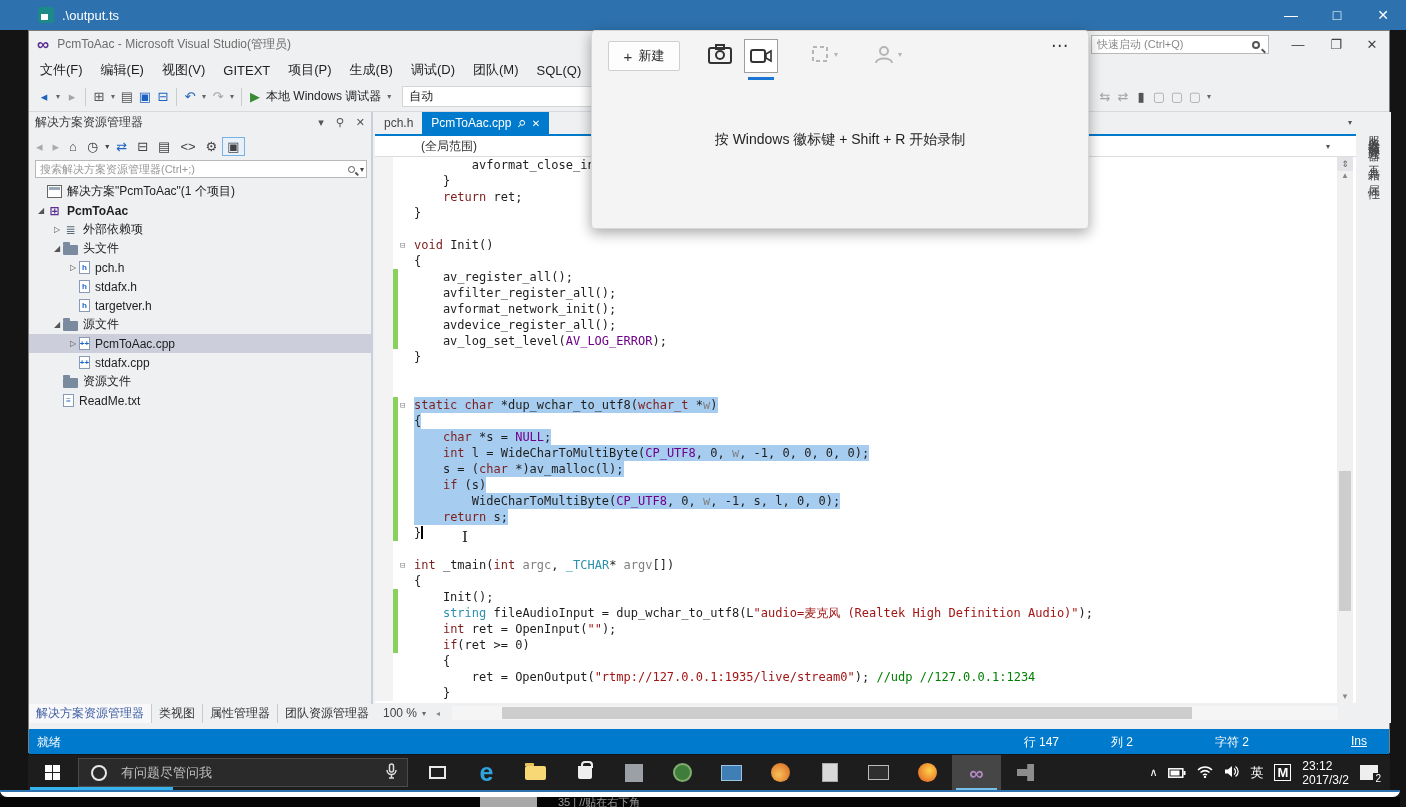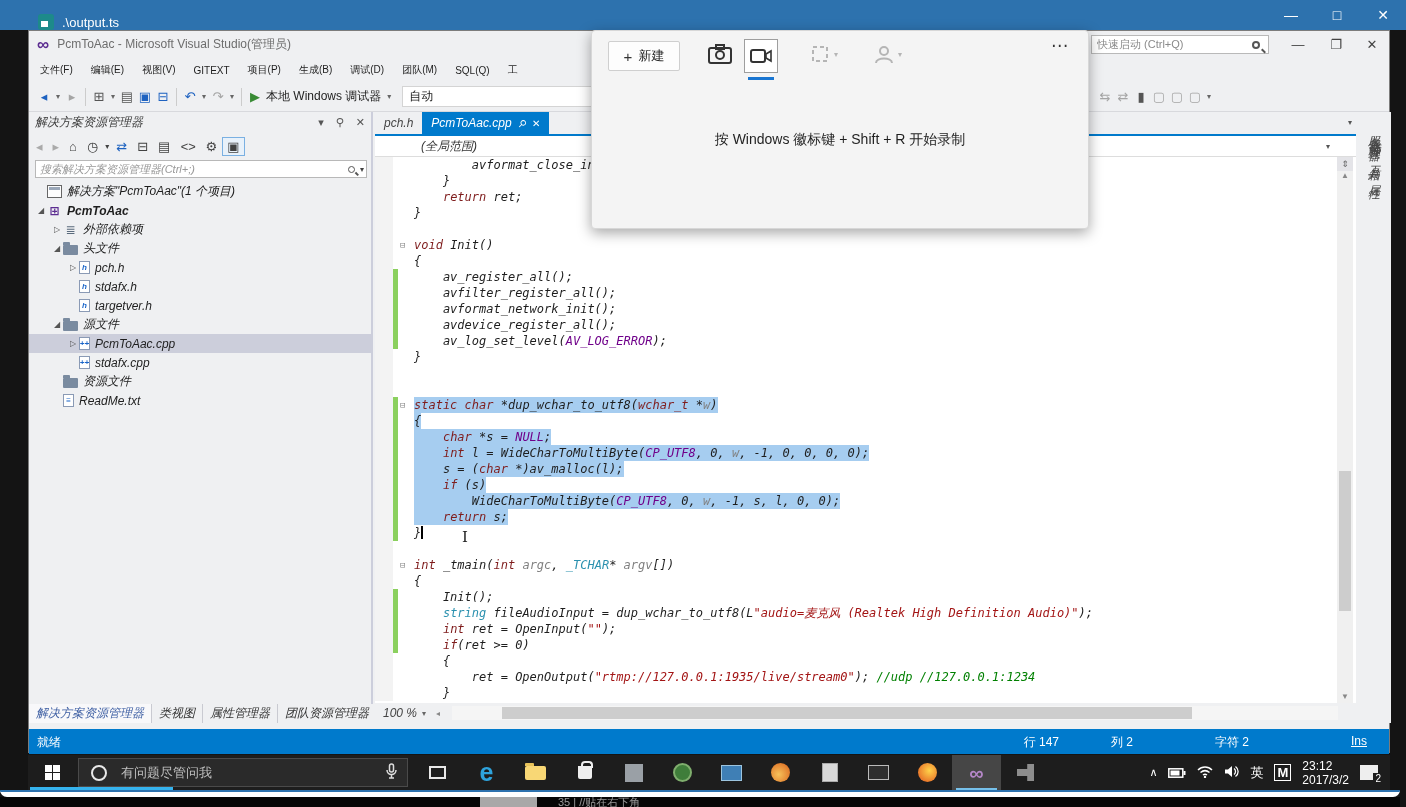--- a/index.html
+++ b/index.html
@@ -1,19 +1,19 @@
 <!DOCTYPE html>
 <html><head>
 <meta charset="utf-8">
 <style>
   *{margin:0;padding:0;box-sizing:border-box;}
   html,body{width:1406px;height:807px;overflow:hidden;background:#0d0d0d;
     font-family:"Liberation Sans","DejaVu Sans",sans-serif;}
   
-  [data-name="player-titlebar"]{position:absolute;left:0;top:0;width:1406px;height:30px;background:#2d72ae;color:#fff;display:flex;align-items:flex-end;}
+  [data-name="player-titlebar"]{position:absolute;left:0;top:0;width:1406px;height:30px;background:#2d72ae;color:#fff;display:flex;align-items:center;}
   [data-name="player-app-icon"]{width:16px;height:16px;margin-left:38px;background:#1d8a8a;border-radius:3px;position:relative;}
   [data-name="player-app-icon"]::after{content:"";position:absolute;left:3px;bottom:3px;width:7px;height:6px;background:#fff;}
   [data-name="player-title"]{margin-left:8px;font-size:13px;}
   .win-controls{position:absolute;right:0;top:0;height:30px;display:flex;}
   .win-controls span{width:46px;height:30px;display:flex;align-items:center;justify-content:center;font-size:14px;color:#fff;}
   [data-name="desktop"]{position:absolute;left:0;top:30px;width:1406px;height:777px;background:#141414;}
   [data-name="player-bottom-frame"]{position:absolute;left:0;top:760px;width:1400px;height:7px;background:#fff;border-top:2px solid #2d72ae;border-radius:0 0 9px 9px;z-index:40;}
   [data-name="background-strip"]{position:absolute;left:0;top:767px;width:1400px;height:10px;background:#060606;overflow:hidden;}
   [data-name="background-strip-box"]{position:absolute;left:480px;top:0;width:57px;height:10px;background:#a8a8a8;}
   [data-name="background-strip-text"]{position:absolute;left:558px;top:-2px;color:#9a9a9a;font-size:11px;white-space:nowrap;}
@@ -21,32 +21,32 @@
   [data-name="vs-window"]{position:absolute;left:28px;top:0;width:1362px;height:723px;background:#eff0f2;border:1px solid #7c7c7c;}
   [data-name="vs-titlebar"]{position:absolute;left:0;top:0;width:100%;height:27px;display:flex;align-items:center;}
   [data-name="vs-logo-icon"]{margin-left:8px;color:#5c2d91;font-weight:bold;font-size:17px;line-height:1;}
   [data-name="vs-title"]{margin-left:8px;font-size:12px;color:#6d6d6d;}
   [data-name="quick-launch"]{position:absolute;left:1062px;top:4px;width:178px;height:19px;background:#fff;border:1px solid #b9b9b9;display:flex;align-items:center;}
   [data-name="quick-launch-placeholder"]{font-size:11px;color:#8a8a8a;margin-left:5px;flex:1;white-space:nowrap;overflow:hidden;}
   .mag{width:8px;height:8px;border:2px solid #555;border-radius:50%;position:relative;margin-right:8px;flex:none;}
   .mag::after{content:"";position:absolute;left:7px;top:7px;width:5px;height:2px;background:#555;transform:rotate(45deg);}
   .vs-ctrl{position:absolute;top:0;height:27px;width:34px;display:flex;align-items:center;justify-content:center;color:#444;font-size:13px;}
   [data-name="vs-menubar"]{position:absolute;left:2px;top:27px;width:100%;height:24px;display:flex;align-items:center;}
-  .menu-item{font-size:10px;color:#1e1e1e;padding:0 9px;}
+  .menu-item{font-size:13px;color:#1e1e1e;padding:0 9px;}
   [data-name="vs-toolbar"]{position:absolute;left:0;top:51px;width:100%;height:30px;display:flex;align-items:center;border-bottom:1px solid #d8d9dd;}
   .tb-ic{display:inline-flex;align-items:center;justify-content:center;font-size:13px;color:#555;width:18px;height:20px;}
   .tb-ic.blue{color:#1e62c0;} .tb-ic.green{color:#388a34;} .tb-ic.gray{color:#a5a5a5;}
   .tb-ic.dd{width:10px;font-size:8px;color:#666;}
   .tb-sep{width:1px;height:18px;background:#ccc;margin:0 4px;display:inline-block;}
   [data-name="debug-target-label"]{font-size:12px;color:#1e1e1e;margin:0 3px 0 2px;}
   [data-name="config-combo"]{width:238px;height:21px;background:#fff;border:1px solid #d4d4d4;display:inline-flex;align-items:center;margin-left:8px;}
   [data-name="config-combo"] span.val{flex:1;font-size:12px;color:#1e1e1e;margin-left:6px;}
   [data-name="toolbar-right-icons"]{position:absolute;left:1067px;top:4px;display:flex;align-items:center;}
   
-  [data-name="vs-main"]{position:absolute;left:0;top:81px;width:100%;height:611px;font-style:italic;}
+  [data-name="vs-main"]{position:absolute;left:0;top:81px;width:100%;height:611px;}
   [data-name="solution-explorer"]{position:absolute;left:0;top:0;width:344px;height:611px;background:#eff0f2;border-right:2px solid #cccedb;}
   [data-name="solution-explorer-header"]{position:absolute;left:0;top:0;width:100%;height:20px;display:flex;align-items:center;}
   [data-name="solution-explorer-title"]{font-size:12px;color:#3b3b3b;margin-left:6px;flex:1;white-space:nowrap;}
   .hdr-ic{font-size:11px;color:#555;padding:0 6px;}
   [data-name="solution-explorer-toolbar"]{position:absolute;left:2px;top:22px;width:340px;height:24px;display:flex;align-items:center;}
   .sp-ic{font-size:13px;color:#424242;padding:0 5px;}
   .sp-ic.dim{color:#aaa;} .sp-ic.accent{color:#1e62c0;} .sp-ic.small{font-size:8px;padding:0 2px;}
   .sp-ic.boxed{border:1px solid #7ab0e2;background:#e8f1fa;padding:1px 4px;}
   [data-name="solution-search"]{position:absolute;left:6px;top:48px;width:332px;height:18px;background:#fff;border:1px solid #b8b8b8;display:flex;align-items:center;}
   [data-name="solution-search-placeholder"]{flex:1;font-size:11px;color:#999;margin-left:4px;white-space:nowrap;overflow:hidden;}

